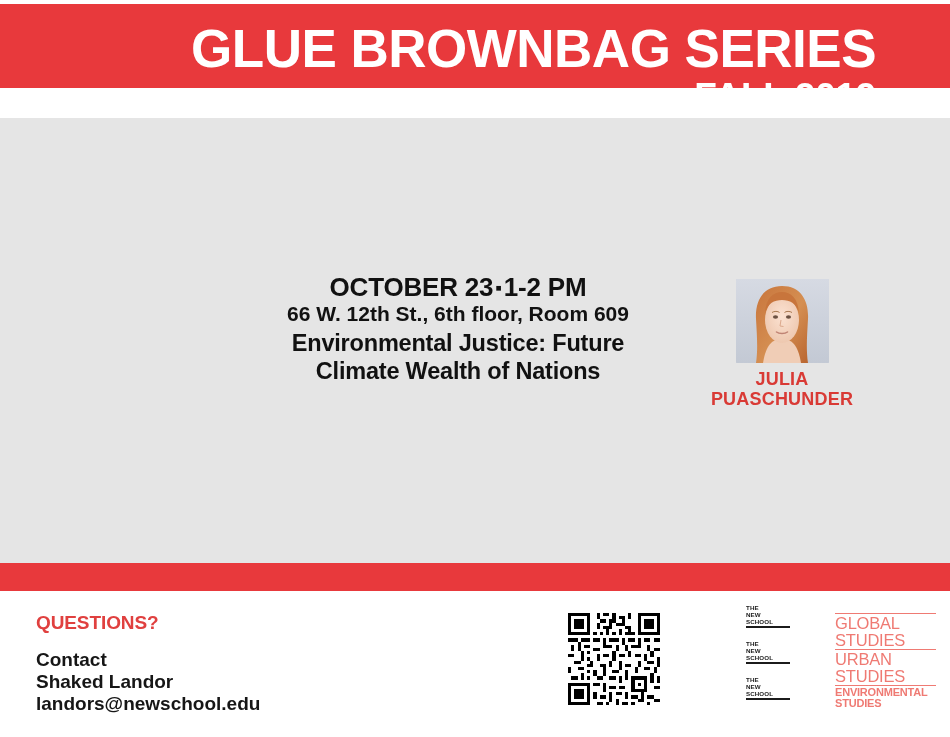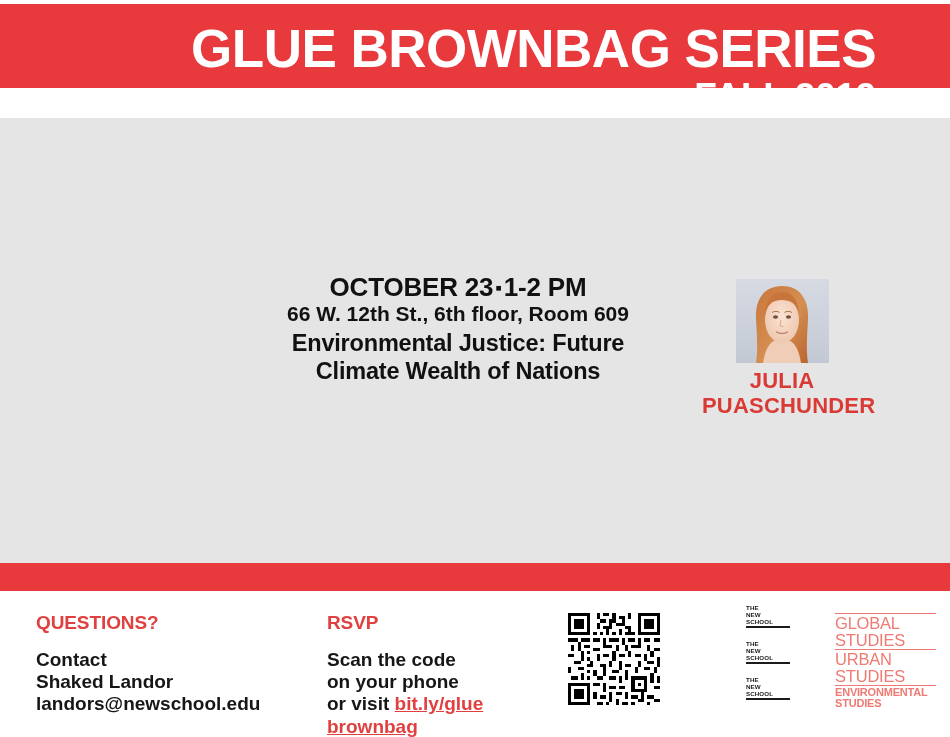--- a/index.html
+++ b/index.html
@@ -113,21 +113,21 @@
     margin: 0 auto;
     display: block;
     border-radius: 1px;
     overflow: hidden;
     background: #cfd3dc;
   }
   .speaker-name {
     margin-top: 6px;
     color: #D93A35;
     font-weight: bold;
-    font-size: 22px;
+    font-size: 18px;
     line-height: 1.12;
     letter-spacing: 0.2px;
   }
 
   
   .divider-band {
     position: absolute;
     left: 0;
     top: 563px;
     width: 950px;
@@ -294,29 +294,20 @@
 
   <div class="footer-col questions-col">
     <div class="footer-heading">QUESTIONS?</div>
     <div class="footer-lines">
       <div class="line">Contact</div>
       <div class="line">Shaked Landor</div>
       <div class="line">landors@newschool.edu</div>
     </div>
   </div>
 
-  <div class="footer-col rsvp-col">
-    <div class="footer-heading">RSVP</div>
-    <div class="footer-lines">
-      <div class="line">Scan the code</div>
-      <div class="line">on your phone</div>
-      <div class="line"><span>or visit </span><span class="rsvp-link">bit.ly/glue</span></div>
-      <div class="line"><span class="rsvp-link">brownbag</span></div>
-    </div>
-  </div>
 
   <div class="qr-block">
     <svg class="qr-code" viewBox="0 0 29 29" shape-rendering="crispEdges">
       <rect width="29" height="29" fill="#ffffff"></rect>
       <g fill="#000000">
 
         <rect x="0" y="0" width="7" height="1"></rect>
           <rect x="0" y="6" width="7" height="1"></rect>
         <rect x="0" y="0" width="1" height="7"></rect>
           <rect x="6" y="0" width="1" height="7"></rect>

